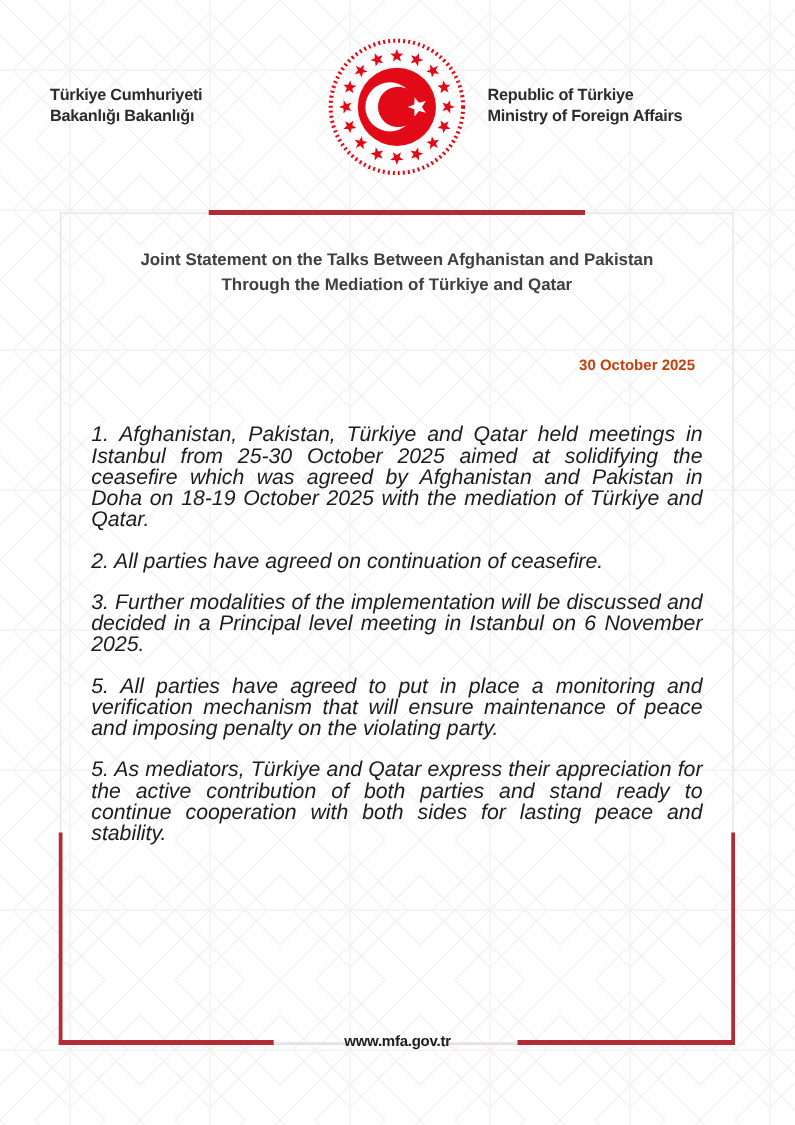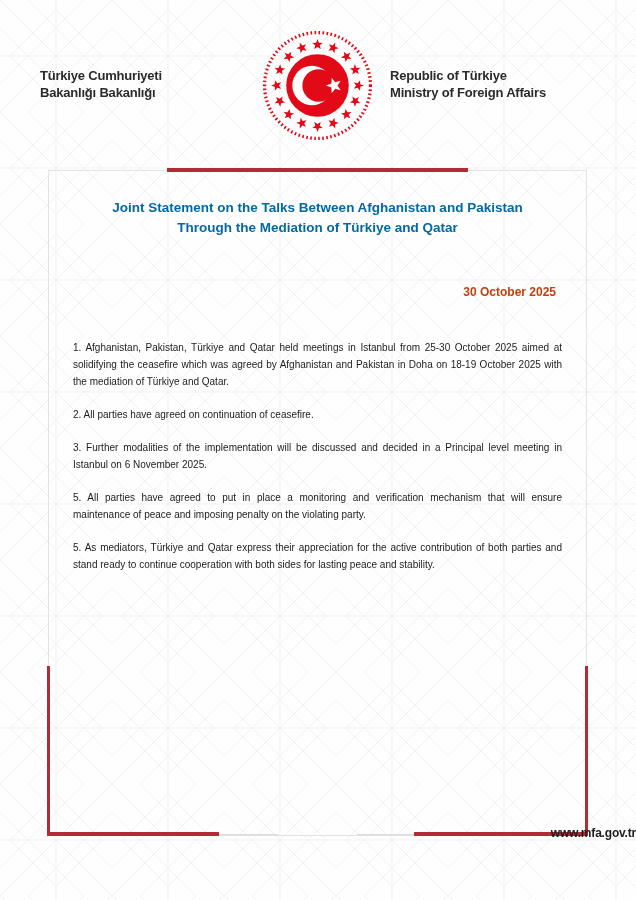--- a/index.html
+++ b/index.html
@@ -24,48 +24,48 @@
   .emblem{position:absolute;left:262px;top:30px;z-index:2;}
 
   
   .frame{
     position:absolute;left:48px;top:170px;width:539px;height:666px;
     border:1px solid #e5e3e2;box-sizing:border-box;z-index:1;
   }
   .title{
     margin:27px 18px 0;
     text-align:center;
-    font-size:13.5px;font-weight:bold;line-height:20px;color:#0369a1;
+    font-size:13.5px;font-weight:bold;line-height:20px;color:#404040;
   }
   .date-line{
     margin-top:47px;padding-right:30px;
     text-align:right;font-size:12px;font-weight:bold;color:#c2410c;
   }
   .body-text{margin-top:40px;padding:0 24px;}
   .body-text p{
     margin:0 0 16px 0;
-    font-size:10px;line-height:17px;
-    text-align:justify;color:#1c1c1c;
+    font-size:17px;line-height:17px;
+    text-align:justify;color:#1c1c1c;font-style:italic;
   }
 
   
   .accent{position:absolute;background:#b32b35;z-index:3;}
   .accent-top{left:167px;top:168px;width:301px;height:4px;}
   .accent-left-v{left:47px;top:666px;width:3px;height:170px;}
   .accent-right-v{left:585px;top:666px;width:3px;height:170px;}
   .accent-bottom-left{left:47px;top:832px;width:172px;height:4px;}
   .accent-bottom-right{left:414px;top:832px;width:174px;height:4px;}
   .footer-hairline{position:absolute;top:834px;height:1px;background:#dcdada;z-index:3;}
   .hairline-left{left:219px;width:59px;}
   .hairline-right{left:357px;width:57px;}
 
   
   .footer-url{
     position:absolute;left:0;right:0;top:826px;z-index:4;
-    text-align:right;
+    text-align:center;
     font-size:12px;font-weight:600;letter-spacing:-0.2px;color:#1d1d1d;
   }
 </style>
 </head>
 <body>
 
 <div class="page">
 
   <svg class="bg-pattern" width="636" height="900" aria-hidden="true">
     <defs>

